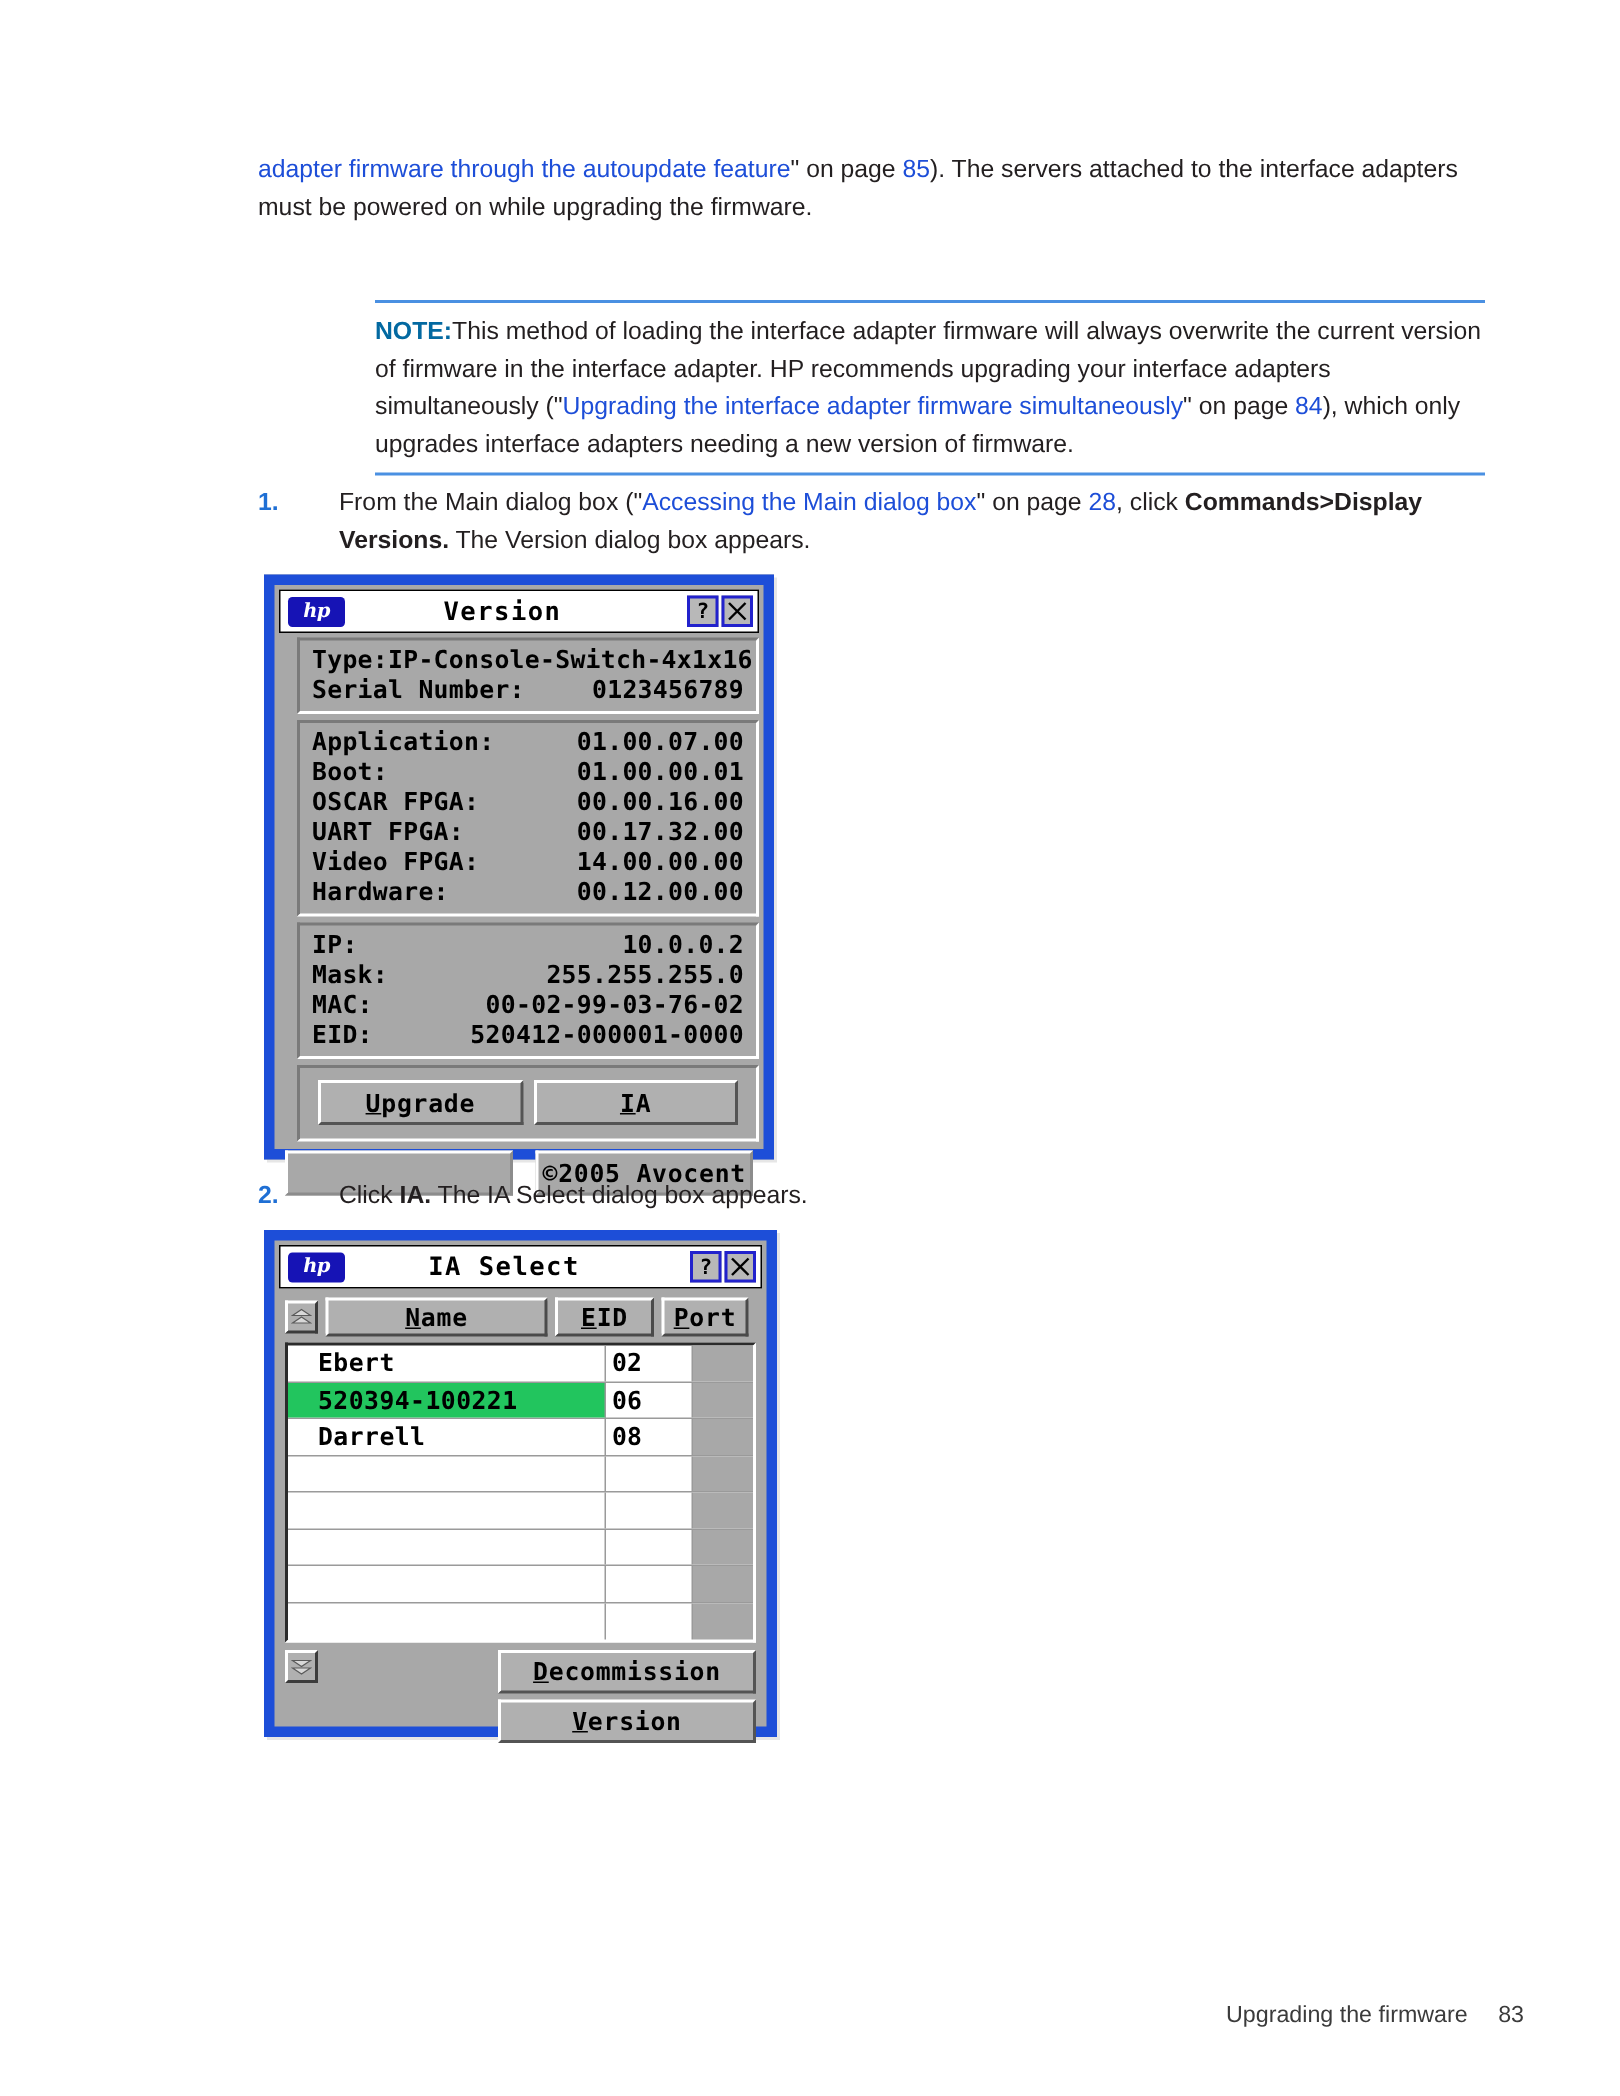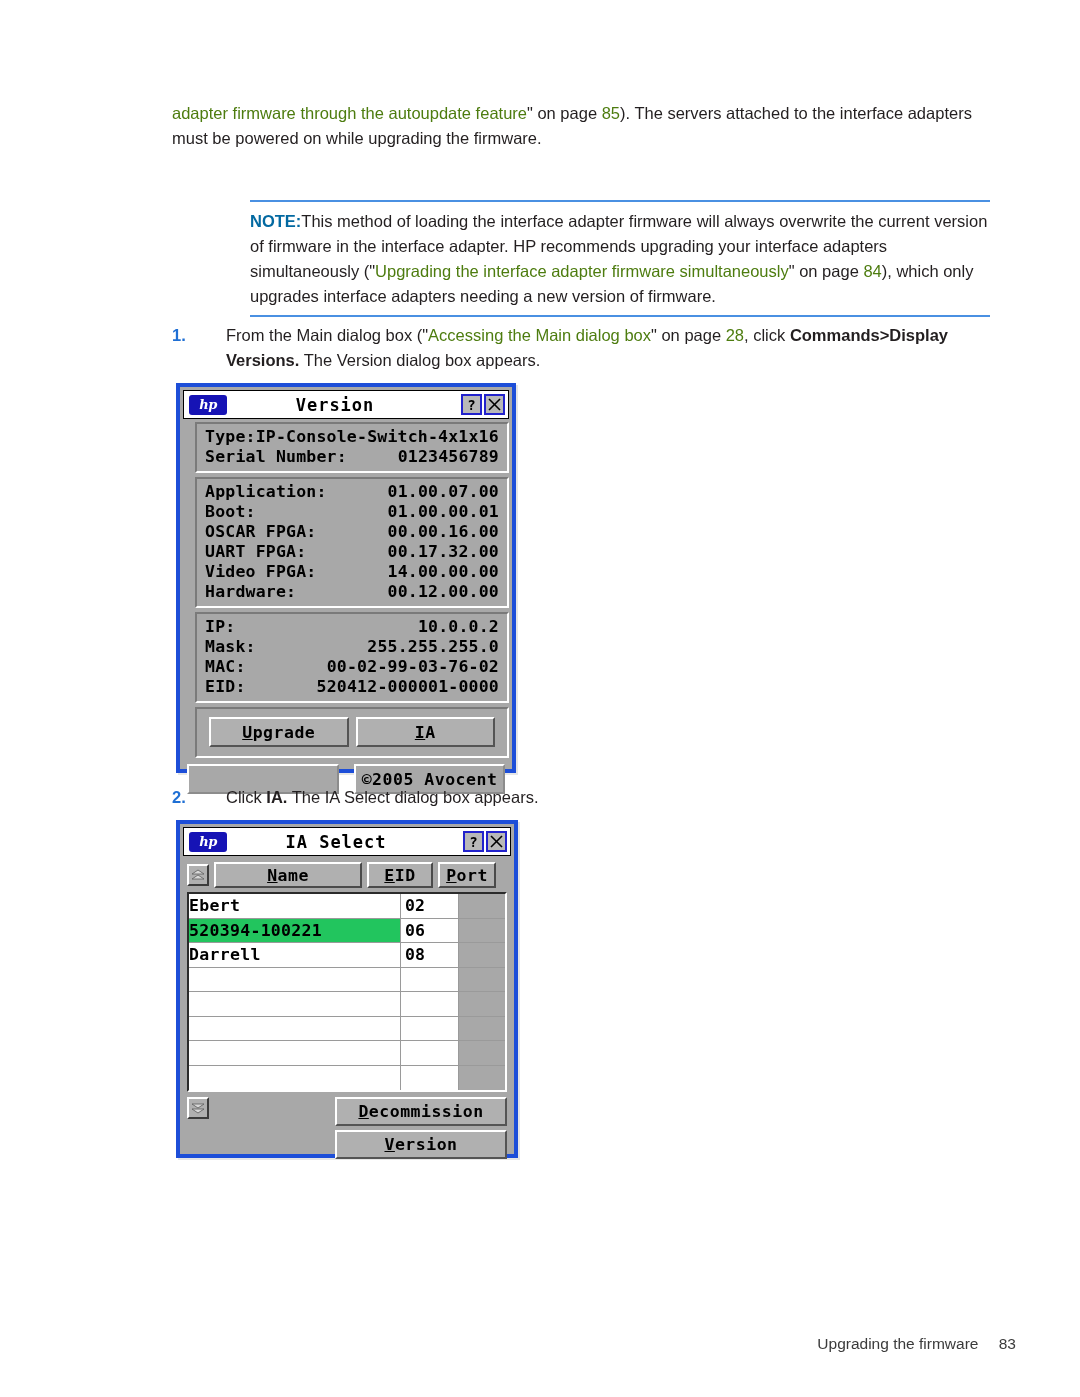--- a/index.html
+++ b/index.html
@@ -26,21 +26,21 @@
     position: absolute;
     left: 172px;
     top: 84px;
     width: 800px;
     font-size: 16.5px;
     line-height: 25px;
     color: #231f20;
   }
 
   .link {
-    color: #4d7c0f;
+    color: #1d4ed8;
   }
 
   h1.doc-title {
     position: absolute;
     left: 90px;
     top: 155px;
     margin: 0;
     font-size: 30px;
     font-weight: 400;
     color: #1f7fe0;
@@ -98,21 +98,21 @@
     bottom: 44px;
     font-size: 15.5px;
     color: #3b3b3b;
   }
   .footer .pg { margin-left: 16px; }
 
   
   .osd {
     position: absolute;
     background: #a8a8a8;
-    border: 4px solid #1d4ed8;
+    border: 7px solid #1d4ed8;
     box-shadow: 2px 2px 0 #e6e6e6;
     font-family: "DejaVu Sans Mono", "Liberation Mono", monospace;
     font-weight: bold;
     color: #000000;
     box-sizing: border-box;
     padding: 3px;
   }
   .osd-version { left: 176px; top: 383px; width: 340px; height: 390px; }
   .osd-ia      { left: 176px; top: 820px; width: 342px; height: 338px; }
 
@@ -289,21 +289,21 @@
     height: 24.5px;
     border-bottom: 1px solid #9a9a9a;
     box-sizing: border-box;
   }
   .ia-row:last-child { border-bottom: none; }
   .cell-name {
     width: 212px;
     border-right: 1px solid #9a9a9a;
     font-size: 16.5px;
     line-height: 23px;
-    padding-left: 0;
+    padding-left: 20px;
     box-sizing: border-box;
     letter-spacing: 0.3px;
     overflow: hidden;
     white-space: nowrap;
   }
   .cell-eid {
     width: 58px;
     border-right: 1px solid #9a9a9a;
     font-size: 16.5px;
     line-height: 23px;

